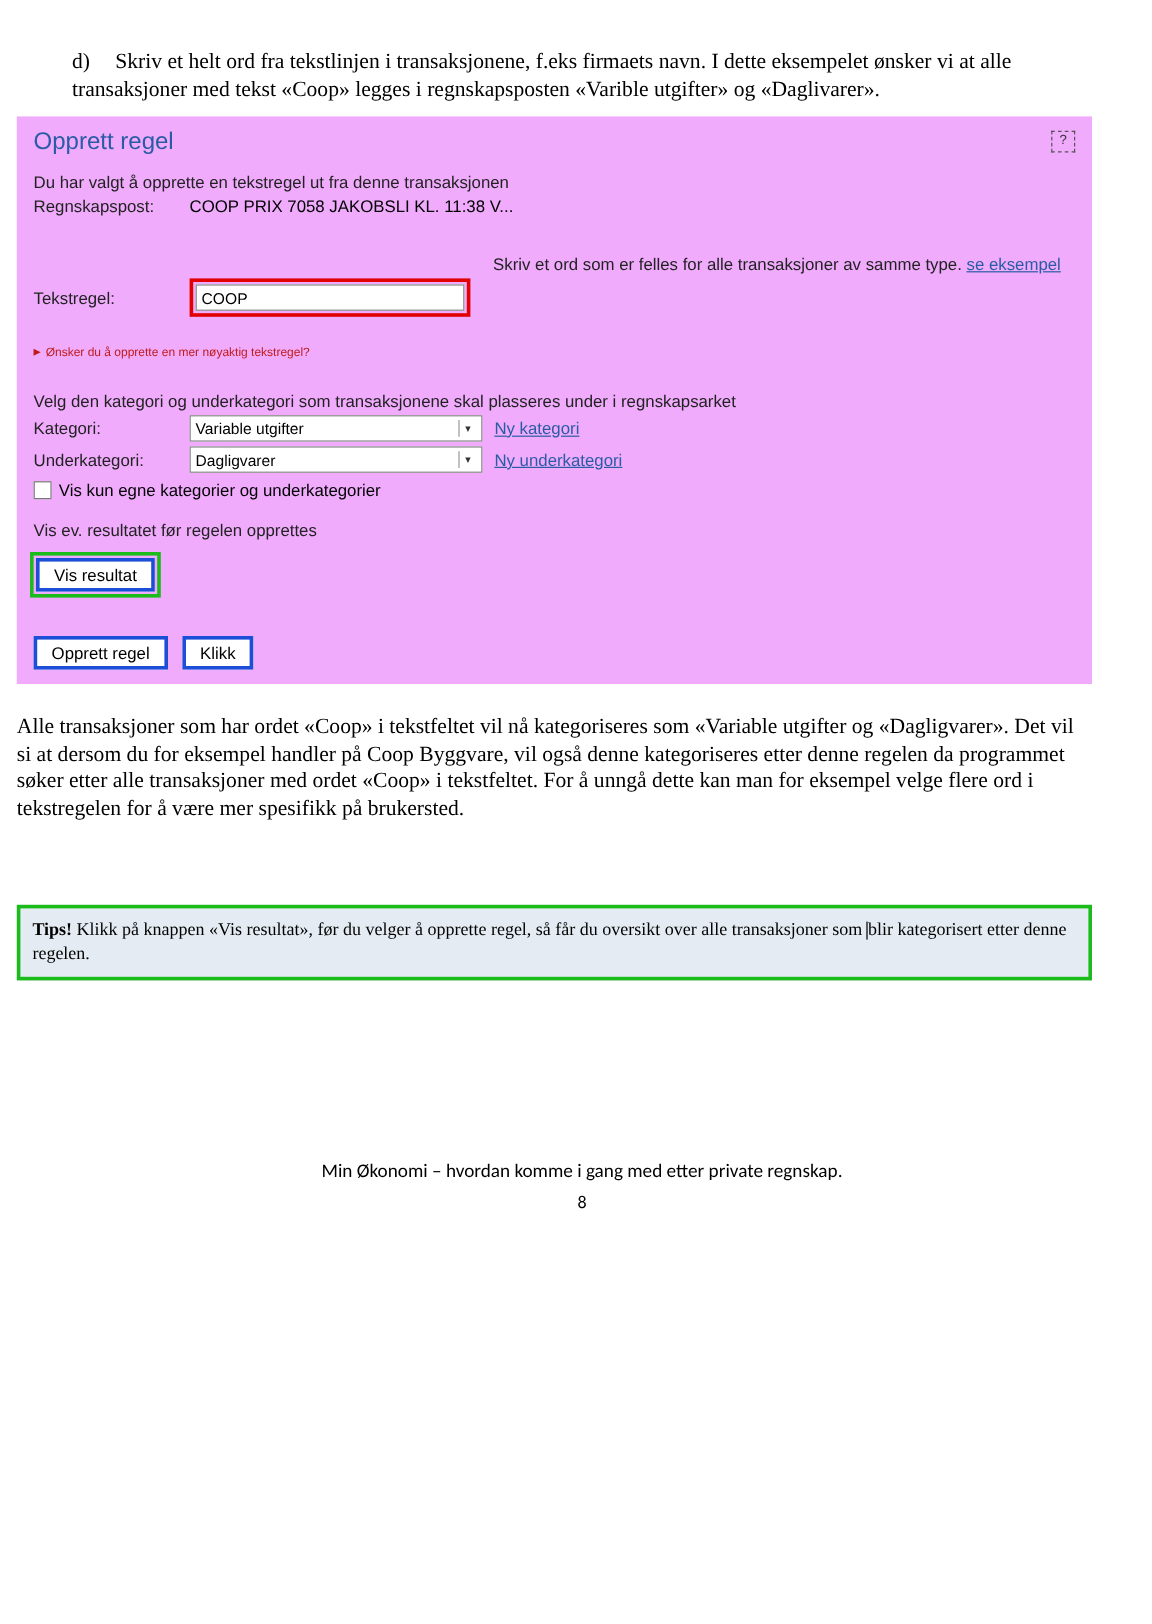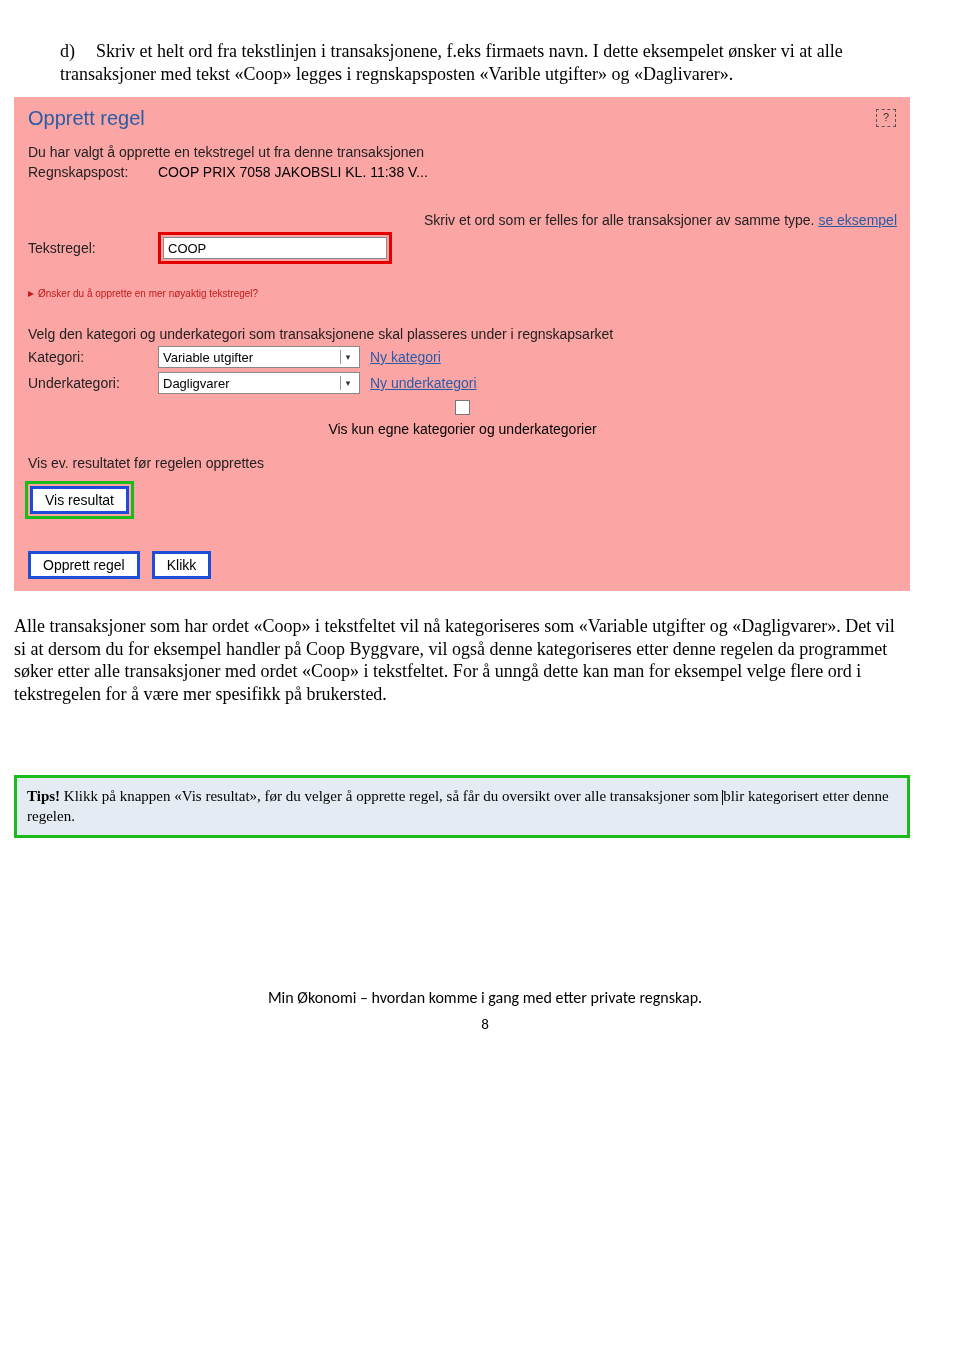--- a/index.html
+++ b/index.html
@@ -14,22 +14,22 @@
   }
   .intro-para {
     margin: 0 0 12px 0;
     line-height: 1.25;
   }
   .list-marker {
     display: inline-block;
     width: 36px;
   }
   .app-box {
-    background: #fca5a5;
-    padding: 10px 13px 12px 14px;
+    background: #f0abfc;
+    padding: 10px 26px 12px 14px;
     margin: 8px 0 24px -46px;
     font-family: Arial, Helvetica, sans-serif;
     font-size: 14px;
     position: relative;
   }
   .app-title {
     color: #2a5ca6;
     font-size: 20px;
     margin-bottom: 14px;
     font-family: Arial, Helvetica, sans-serif;
@@ -81,21 +81,21 @@
     content: "▸";
     color: #c01a1a;
     margin-right: 4px;
     font-size: 12px;
   }
   .dropdown {
     display: flex;
     align-items: center;
     background: #fff;
     border: 1px solid #888;
-    width: 202px;
+    width: 244px;
     height: 22px;
     padding: 0 4px;
     font-size: 13px;
     justify-content: space-between;
     box-sizing: border-box;
   }
   .dd-arrow {
     width: 14px;
     height: 14px;
     border-left: 1px solid #999;
@@ -108,21 +108,20 @@
     color: #2a5ca6;
     text-decoration: underline;
     margin-left: 10px;
     font-size: 14px;
   }
   .chk-row {
     margin: 6px 0 18px 0;
     display: flex;
     align-items: center;
     gap: 6px;
-    flex-direction: column;
   }
   .chkbox {
     width: 13px;
     height: 13px;
     background: #fff;
     border: 1px solid #777;
     display: inline-block;
   }
   .vis-line { margin: 8px 0 6px 0; color:#222;}
   .btn {

